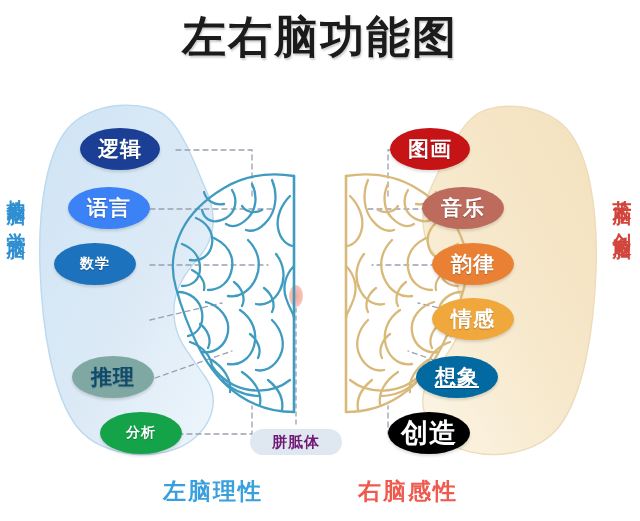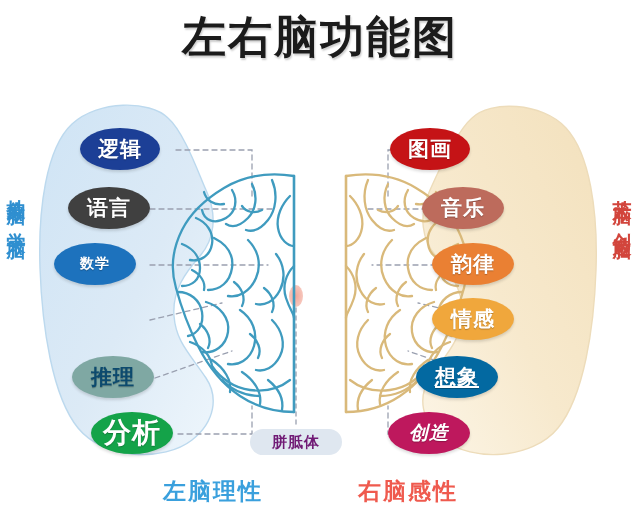--- a/index.html
+++ b/index.html
@@ -225,31 +225,31 @@
       <path d="M234,282 C242,288 246,298 242,306" stroke="#d9b97a"></path>
       <path d="M264,288 C272,294 276,304 272,312" stroke="#d9b97a"></path>
       <path d="M200,324 C208,330 212,340 208,348" stroke="#d9b97a"></path>
       <path d="M250,334 C258,340 262,350 258,358" stroke="#d9b97a"></path>
       <path d="M212,366 C220,378 234,388 250,390 C266,392 280,388 290,380" stroke="#d9b97a"></path>
       <path d="M222,380 C232,390 246,396 260,396" stroke="#d9b97a"></path>
     </g>
   </svg>
 
   <div class="pill" style="left: 80px; top: 128px; width: 80px; height: 42px; font-size: 21px; background: rgb(28, 63, 150); color: rgb(255, 255, 255);">逻辑</div>
-  <div class="pill" style="left: 68px; top: 187px; width: 82px; height: 42px; font-size: 21px; background: #404040; color: rgb(255, 255, 255);">语言</div>
+  <div class="pill" style="left: 68px; top: 187px; width: 82px; height: 42px; font-size: 21px; background: #3b82f6; color: rgb(255, 255, 255);">语言</div>
   <div class="pill" style="left: 54px; top: 243px; width: 82px; height: 42px; font-size: 14px; background: rgb(29, 114, 189); color: rgb(255, 255, 255);">数学</div>
   <div class="pill" style="left: 72px; top: 356px; width: 82px; height: 42px; font-size: 21px; background: rgb(127, 168, 163); color: #0c4a6e;">推理</div>
-  <div class="pill" style="left: 91px; top: 412px; width: 82px; height: 42px; font-size: 28px; background: rgb(20, 163, 73); color: rgb(255, 255, 255);">分析</div>
+  <div class="pill" style="left: 100px; top: 412px; width: 82px; height: 42px; font-size: 14px; background: rgb(20, 163, 73); color: rgb(255, 255, 255);">分析</div>
 
   <div class="pill" style="left: 390px; top: 128px; width: 80px; height: 42px; font-size: 21px; background: rgb(197, 19, 22); color: rgb(255, 255, 255);">图画</div>
   <div class="pill" style="left: 432px; top: 243px; width: 82px; height: 42px; font-size: 21px; background: rgb(234, 128, 51); color: rgb(255, 255, 255);">韵律</div>
   <div class="pill" style="left: 422px; top: 187px; width: 82px; height: 42px; font-size: 21px; background: rgb(189, 107, 92); color: rgb(255, 255, 255);">音乐</div>
   <div class="pill" style="left: 432px; top: 298px; width: 82px; height: 42px; font-size: 21px; background: rgb(240, 167, 60); color: rgb(255, 255, 255);">情感</div>
   <div class="pill" style="left: 416px; top: 356px; width: 82px; height: 42px; font-size: 21px; background: #0369a1; color: rgb(255, 255, 255); text-decoration: underline;">想象</div>
-  <div class="pill" style="left: 388px; top: 412px; width: 82px; height: 42px; font-size: 19px; background: #be185d; color: rgb(255, 255, 255); font-style: italic;">创造</div>
+  <div class="pill" style="left: 388px; top: 412px; width: 82px; height: 42px; font-size: 27px; background: #000000; color: rgb(255, 255, 255);">创造</div>
 
   <div class="vlabel left" style="color: rgb(47, 143, 208);">抽象脑·学术脑</div>
   <div class="vlabel right" style="color: rgb(210, 69, 60);">艺术脑·创造脑</div>
 
   <div class="cc-badge" style="background: rgb(223, 231, 240);">胼胝体</div>
 
   <div class="blabel left" style="color: rgb(58, 160, 221);">左脑理性</div>
   <div class="blabel right" style="color: rgb(239, 90, 78);">右脑感性</div>
 
 </div>

